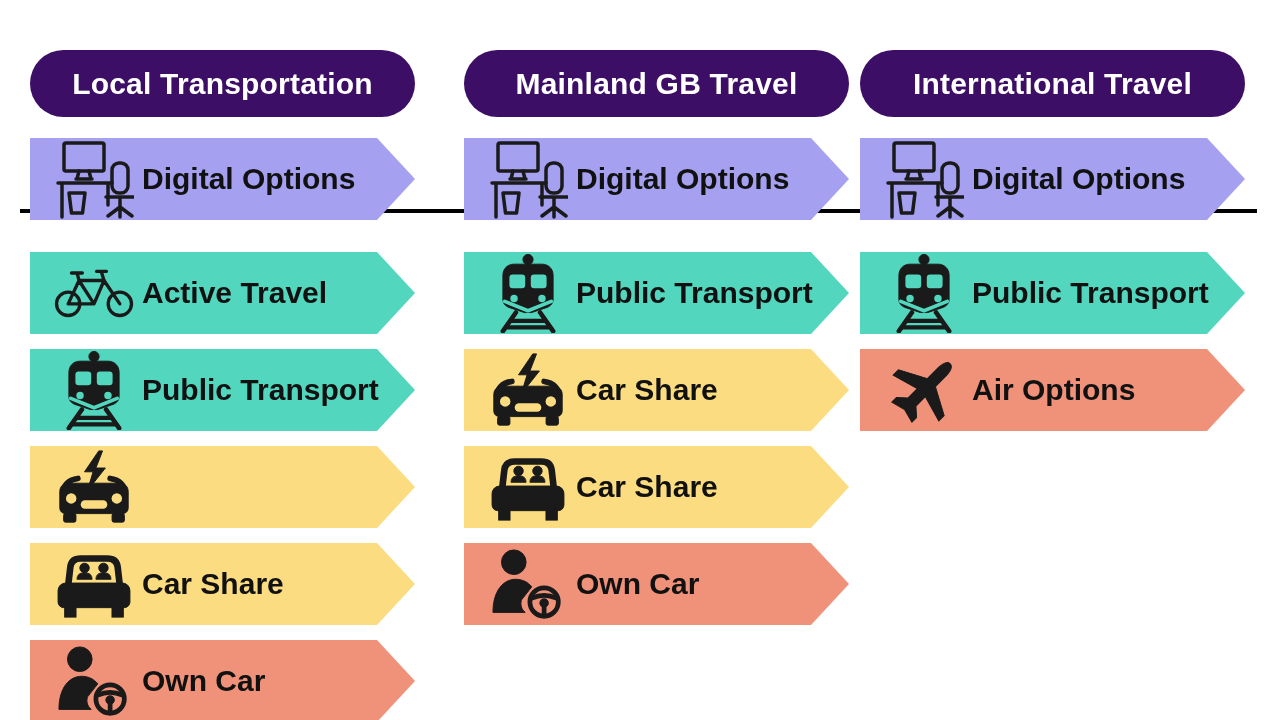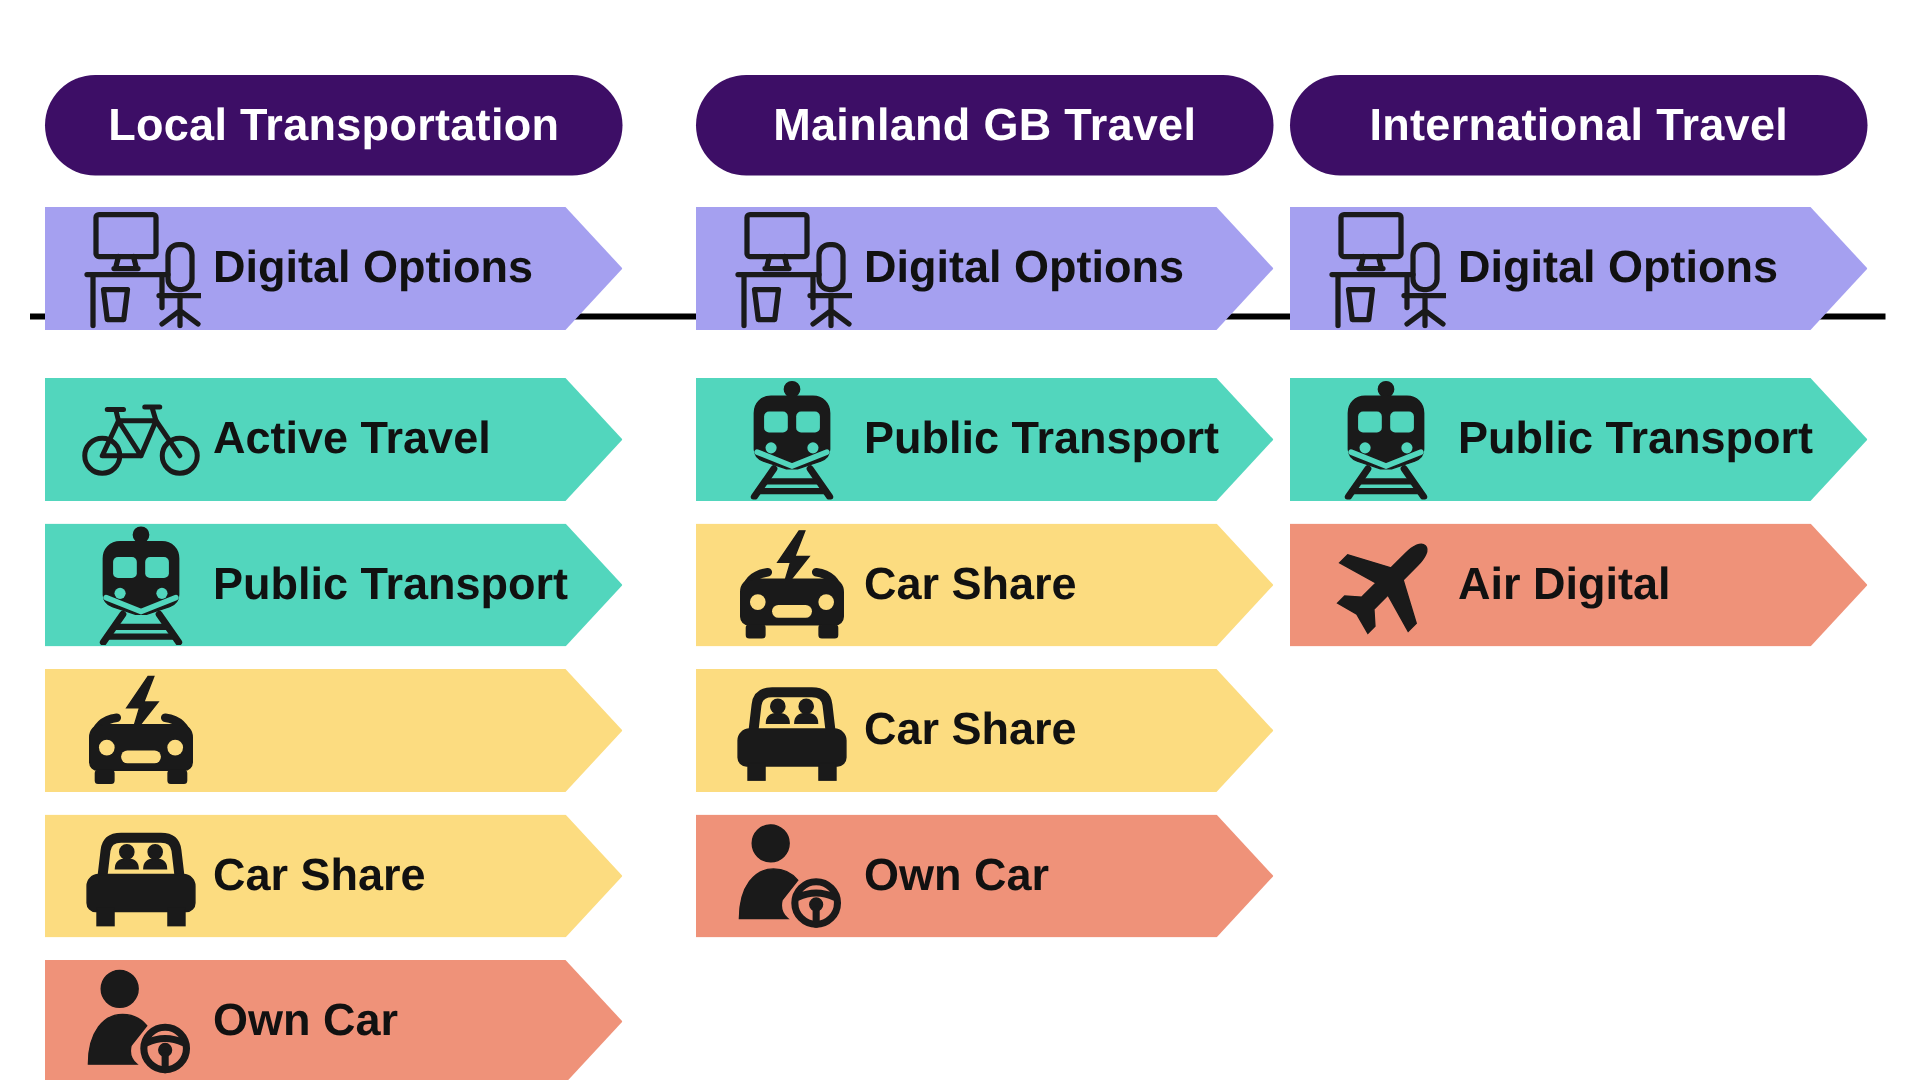--- a/index.html
+++ b/index.html
@@ -216,18 +216,18 @@
             </svg>
           </span>
         <span class="label">Public Transport</span>
       </div>
       <div class="banner salmon">
         <span class="icon-box">
             <svg width="76" height="76" viewBox="0 0 80 80">
               <use href="#ic-airplane"></use>
             </svg>
           </span>
-        <span class="label">Air Digital</span>
+        <span class="label">Air Options</span>
       </div>
     </div>
   </div>
 
 </div>
 
 </body></html>

